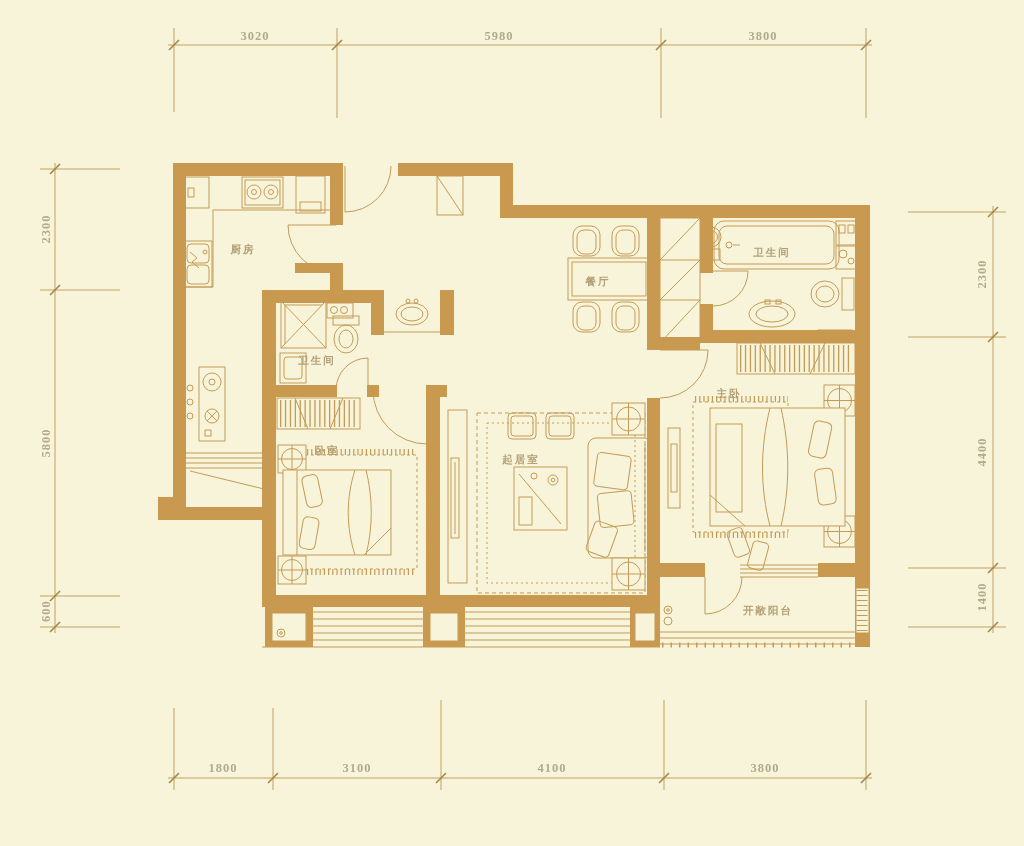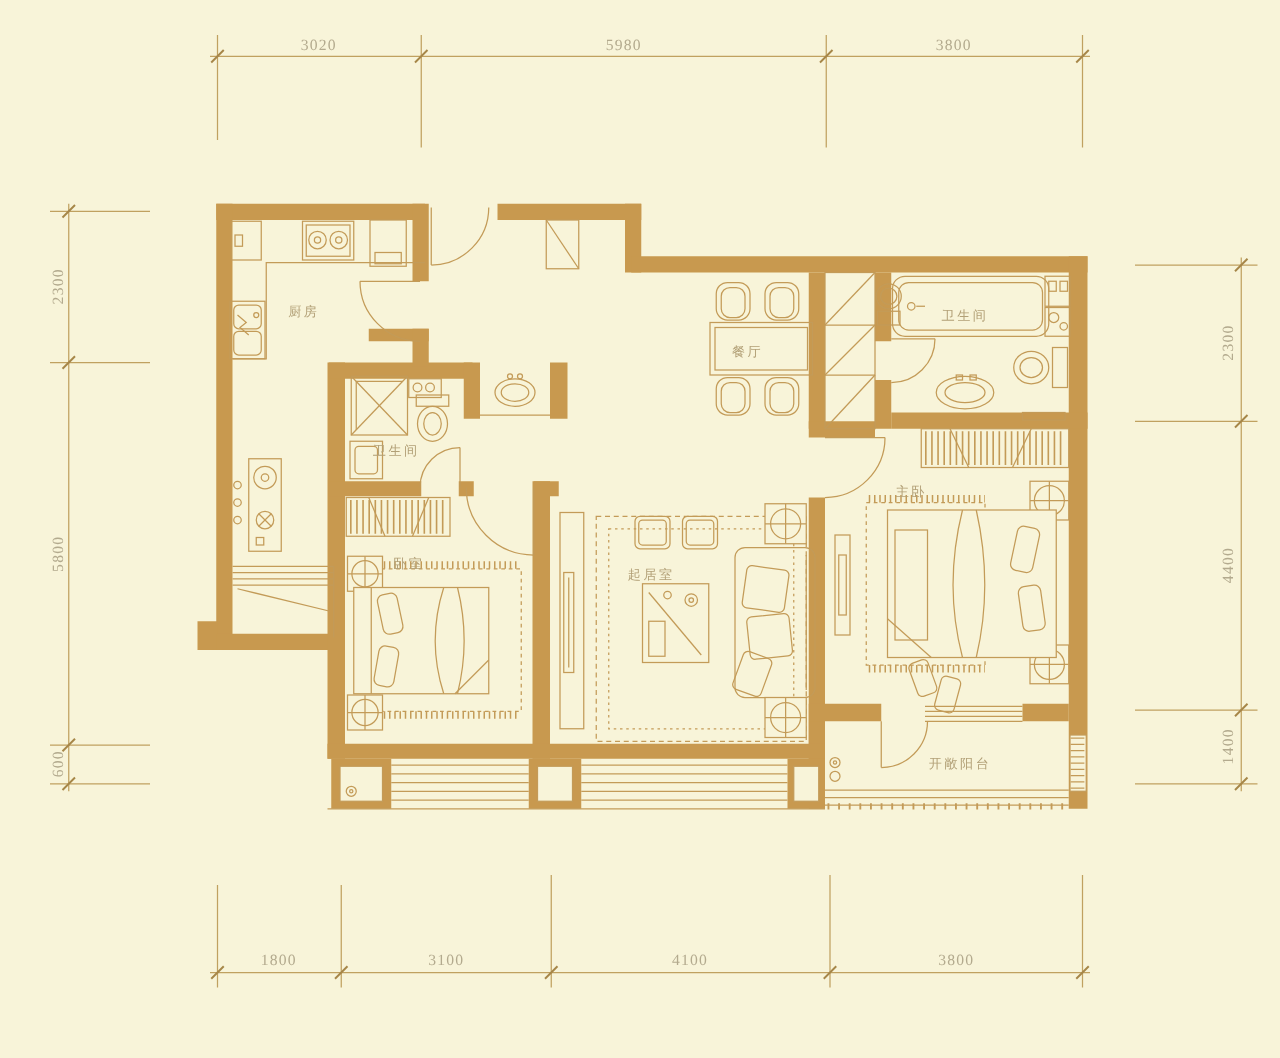--- a/index.html
+++ b/index.html
@@ -1,21 +1,21 @@
 <!DOCTYPE html>
 <html style="--bg: #f8f4d9; --wall: #c8994f; --line: #c39b58; --dimline: #c0a160; --dimtext: #b3aa8e; --label: #b2a077;"><head>
 <meta charset="utf-8">
 <style>
   :root{
     --bg:#f8f4d9; --wall:#c8994f; --line:#c39b58; --dimline:#c0a160;
     --dimtext:#b3aa8e; --label:#b2a077;
   }
   html,body{margin:0;padding:0;background:var(--bg);}
   .stage{position:relative;width:1024px;height:846px;background:var(--bg);overflow:hidden;
-         font-family:"DejaVu Sans",sans-serif;}
+         font-family:"DejaVu Sans",sans-serif;font-weight:bold;}
   svg{position:absolute;left:0;top:0;}
   .w{fill:var(--wall);stroke:none;}
   .f{fill:none;stroke:var(--line);stroke-width:1;}
   .fb{fill:var(--bg);stroke:var(--line);stroke-width:1;}
   .dl{stroke:var(--dimline);stroke-width:1;fill:none;}
   .tick{stroke:#a68648;stroke-width:1.6;}
   text.dim{font-family:"Liberation Serif","DejaVu Serif",serif;font-size:12.5px;
            fill:var(--dimtext);letter-spacing:1px;}
   text.room{font-family:"DejaVu Sans",sans-serif;font-size:10.5px;fill:var(--label);letter-spacing:2px;}
 </style>

